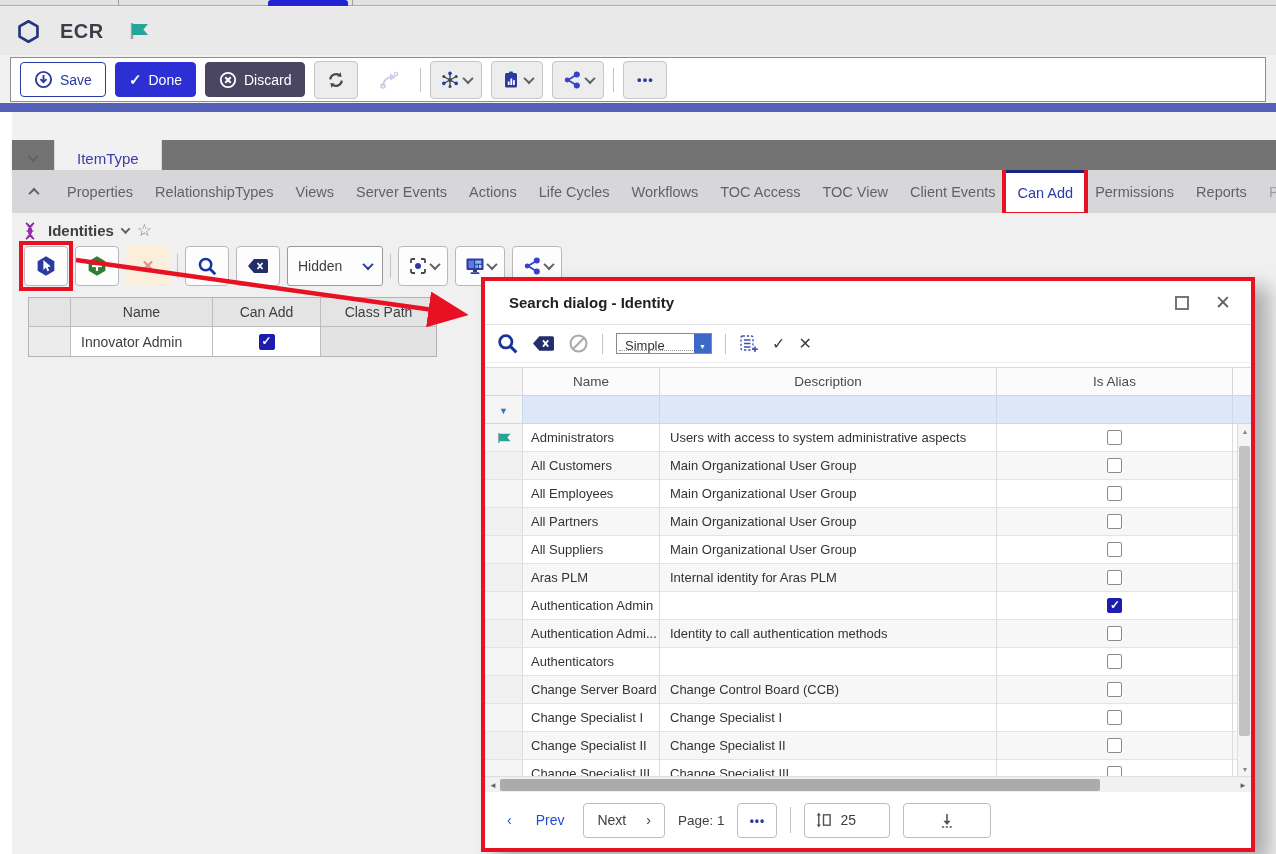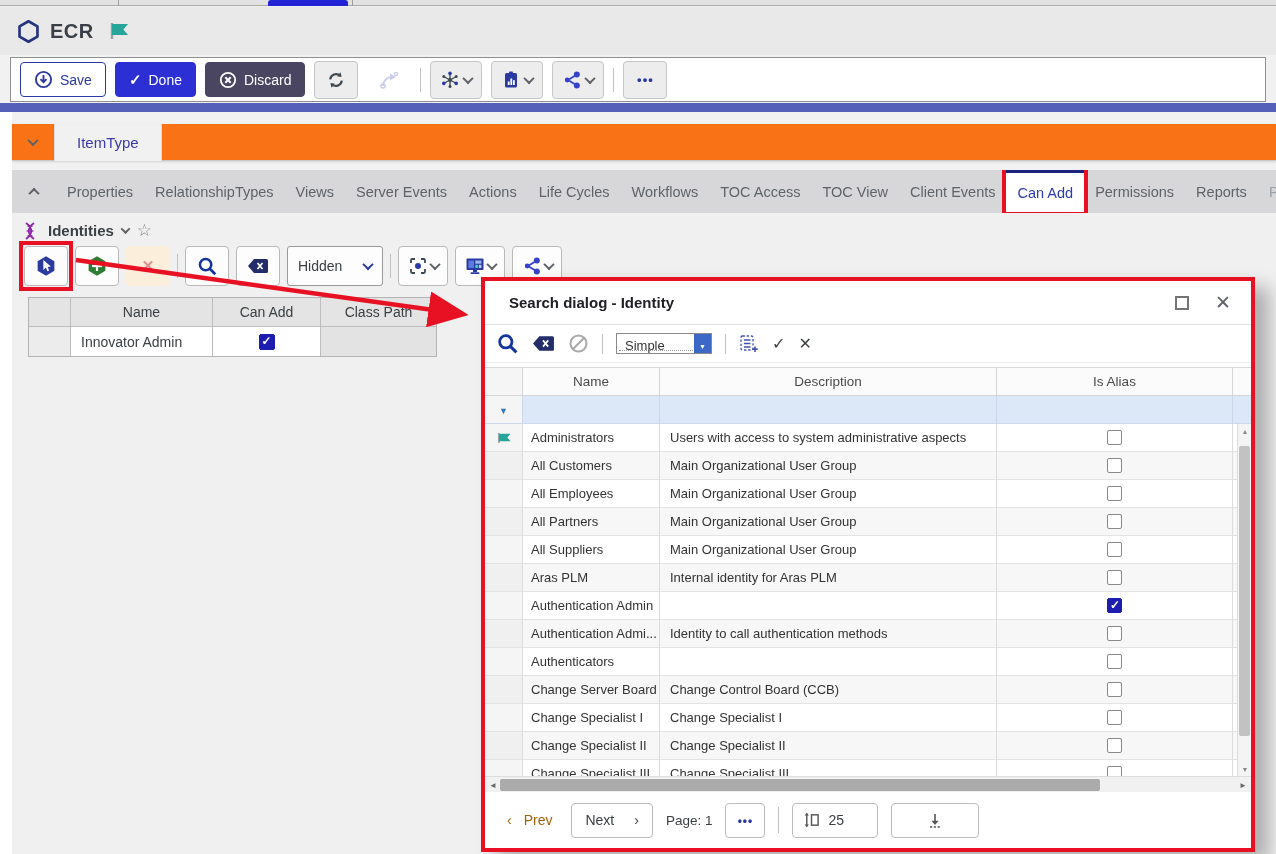--- a/index.html
+++ b/index.html
@@ -17,40 +17,40 @@
   .chev.up{transform:rotate(-135deg) translate(-1px,-1px)}
   .chev.navy{border-color:#2b3a9e}
   .vsep{width:1px;height:24px;background:#c2c2c2;flex:0 0 1px}
 
   
   .top-strip{position:absolute;left:0;top:0;width:1276px;height:6px;background:#e2e2e2;border-bottom:1px solid #aaa}
   .top-strip .seg{position:absolute;top:0;height:6px;width:1px;background:#9e9e9e}
   .top-strip .active{position:absolute;left:268px;top:0;width:80px;height:6px;background:#2323d6;border-radius:3px 3px 0 0}
 
   
-  .app-header{position:absolute;left:0;top:7px;width:1276px;height:48px;background:#e9e9e9;display:flex;align-items:center;padding-left:16px;gap:9px}
+  .app-header{position:absolute;left:0;top:7px;width:1276px;height:48px;background:#e9e9e9;display:flex;align-items:center;padding-left:16px;gap:19px}
   .app-title{font-size:20px;font-weight:bold;color:#3a3f47;letter-spacing:.5px}
 
   
   .main-toolbar{position:absolute;left:10px;top:57px;width:1256px;height:45px;background:#fff;border:1px solid #8f8f8f;display:flex;align-items:center;gap:9px;padding:0 9px}
   .btn{height:35px;border-radius:4px;display:flex;align-items:center;gap:7px;padding:0 13px;font-size:14px;cursor:default}
   .btn-save{background:#fff;border:1px solid #2b3aa3;color:#2b3aa3}
   .btn-done{background:#2b2fd4;border:1px solid #2b2fd4;color:#fff}
   .btn-discard{background:#4a4661;border:1px solid #4a4661;color:#fff}
   .tool{width:44px;height:38px;background:#ededed;border:1px solid #c6c6c6;border-radius:4px;display:flex;align-items:center;justify-content:center;gap:4px}
   .tool.wide{width:52px}
   .tool.flat{background:transparent;border-color:transparent}
   .more-dots{color:#2b3aa3;font-size:13px;font-weight:bold;letter-spacing:1px}
   .done-check{color:#fff;font-weight:bold;font-size:15px}
 
   .blue-bar{position:absolute;left:0;top:103px;width:1276px;height:9px;background:#5560b8}
   .left-gutter{position:absolute;left:0;top:112px;width:12px;height:742px;background:#fff}
 
   
-  .form-strip{position:absolute;left:12px;top:124px;width:1264px;height:37px;background:#f97316;border-bottom:1px solid #c9c9c9;box-shadow:0 1px 2px rgba(0,0,0,.12);display:flex;align-items:center}
+  .form-strip{position:absolute;left:12px;top:140px;width:1264px;height:37px;background:#737373;border-bottom:1px solid #c9c9c9;box-shadow:0 1px 2px rgba(0,0,0,.12);display:flex;align-items:center}
   .form-strip .chev-btn{width:42px;display:flex;justify-content:center}
   .itemtype-tab{height:37px;display:flex;align-items:center;padding:0 22px;background:#f1f1f1;border-left:1px solid #d8d8d8;border-right:1px solid #d8d8d8;color:#3b3bad;font-size:15px}
 
   
   .tab-bar{position:absolute;left:12px;top:170px;width:1264px;height:43px;background:#d7d7d9;display:flex;align-items:stretch;overflow:hidden}
   .tab-bar .chev-btn{width:44px;display:flex;align-items:center;justify-content:center;flex:0 0 44px}
   .tab{padding:0 11px;display:flex;align-items:center;color:#5f6368;font-size:14.5px;white-space:nowrap;cursor:default}
   .tab.active{background:#fff;color:#2b3aad;border-top:3px solid #1a237e;position:relative}
   .tab.active::after{content:"";position:absolute;left:-4px;right:-4px;top:-8px;bottom:-3px;border:4px solid #e81123;pointer-events:none;z-index:30}
   .tab.faded{color:#9aa0a6}
@@ -121,21 +121,21 @@
   .vscroll .arr{position:absolute;left:0;width:14px;height:14px;display:flex;align-items:center;justify-content:center}
   .vscroll .arr.top{top:0}.vscroll .arr.bot{bottom:0}
   .vthumb{position:absolute;left:1px;top:22px;width:11px;height:290px;background:#c2c2c2;border-radius:2px}
   .hscroll{position:absolute;left:0;right:0;bottom:0;height:16px;background:#f1f1f1;border-top:1px solid #ddd}
   .hscroll .arr{position:absolute;top:0;width:16px;height:16px;display:flex;align-items:center;justify-content:center}
   .hscroll .arr.left{left:0}.hscroll .arr.right{right:0}
   .hscroll .g-tl::before,.hscroll .g-tr::before{color:#666;font-size:8px}
   .hthumb{position:absolute;left:15px;top:2px;width:600px;height:12px;background:#ababab;border-radius:2px}
 
   .dlg-footer{height:56px;flex:0 0 56px;display:flex;align-items:center;gap:13px;padding-left:16px;background:#fff}
-  .pg-prev{color:#a16207;font-size:14px;display:flex;gap:12px;align-items:flex-end;padding:0 6px}
+  .pg-prev{color:#1d4ed8;font-size:14px;display:flex;gap:24px;align-items:flex-end;padding:0 6px}
   .pg-next{height:35px;border:1px solid #bdbdbd;border-radius:4px;display:flex;align-items:center;gap:20px;padding:0 13px;font-size:14px;color:#3c4043}
   .pg-label{font-size:13.5px;color:#3c4043}
   .pg-more{height:35px;width:40px;border:1px solid #bdbdbd;border-radius:4px;display:flex;align-items:center;justify-content:center}
   .pg-more .g-dots::before{color:#2b3aa3;font-size:12px;font-weight:bold;letter-spacing:1px}
   .pg-size{height:35px;width:86px;border:1px solid #bdbdbd;border-radius:4px;display:flex;align-items:center;gap:8px;padding:0 10px;font-size:14px;color:#3c4043}
   .pg-dl{height:35px;width:88px;border:1px solid #bdbdbd;border-radius:4px;display:flex;align-items:center;justify-content:center}
 </style>
 </head>
 <body>
 

